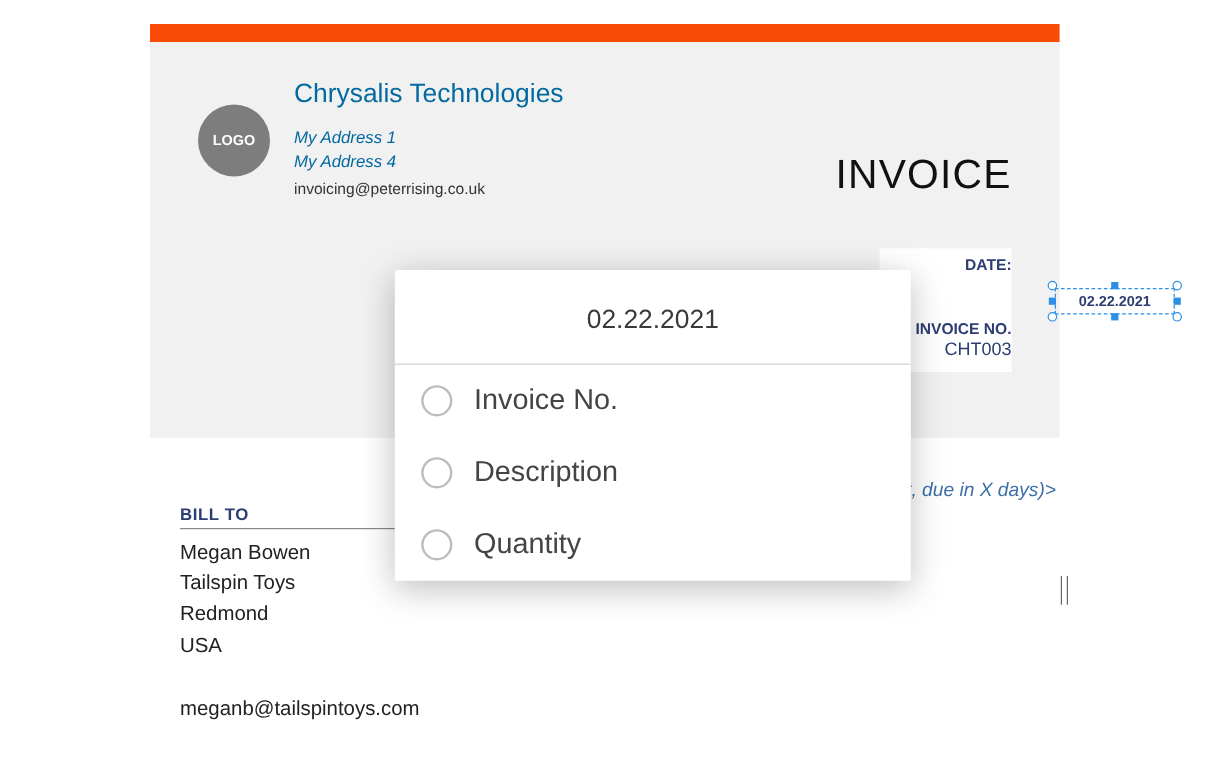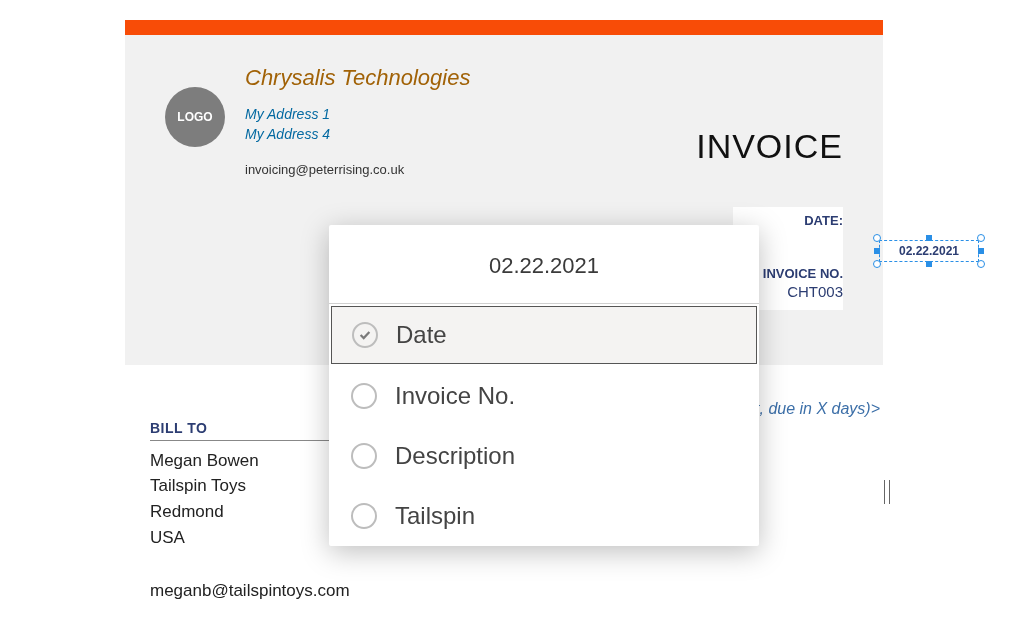--- a/index.html
+++ b/index.html
@@ -5,23 +5,23 @@
     * { margin: 0; padding: 0; box-sizing: border-box; }
     body { font-family: Arial, Helvetica, sans-serif; background: #fff; width: 1024px; height: 638px; overflow: hidden; position: relative; }
     
     .invoice-area { position: absolute; left: 125px; top: 20px; width: 758px; }
     .orange-bar { height: 15px; background: #f84c07; }
     .header { background: #f1f1f1; padding: 30px 40px 10px 40px; min-height: 330px; position: relative; }
     
     .company-row { display: flex; align-items: flex-start; gap: 20px; }
     .logo { width: 60px; height: 60px; border-radius: 50%; background: #7d7d7d; color: #fff; display: flex; align-items: center; justify-content: center; font-size: 12px; font-weight: bold; margin-top: 22px; }
     .company-text { flex: 1; }
-    .company-name { font-size: 22px; color: #a16207; margin-bottom: 14px; font-style: italic; }
+    .company-name { font-size: 22px; color: #0369a1; margin-bottom: 14px; }
     .addr { font-size: 14px; color: #0369a1; line-height: 1.4; font-style: italic; }
-    .email { font-size: 13px; color: #333; margin-top: 18px; }
+    .email { font-size: 13px; color: #333; margin-top: 6px; }
     .invoice-title { position: absolute; right: 40px; top: 92px; font-size: 34px; color: #111; letter-spacing: 1px; }
     
     .meta-block { position: absolute; right: 40px; top: 172px; width: 110px; background: #fff; text-align: right; padding: 6px 0 10px 0; }
     .meta-date-label { font-size: 13px; color: #2c3d72; font-weight: bold; }
     .meta-inv-label { font-size: 13px; color: #2c3d72; font-weight: bold; margin-top: 38px; }
     .meta-inv-val { font-size: 15px; color: #2c3d72; font-weight: normal; margin-top: 2px; }
     
     .selection-wrap { position: absolute; right: 43px; top: 238px; width: 104px; height: 26px; }
     .selection-wrap .dashed { position: absolute; inset: 2px; border: 1px dashed #2a8fe6; }
     .selection-wrap .seltext { position: absolute; inset: 0; display: flex; align-items: center; justify-content: center; font-size: 12px; color: #2c3d72; font-weight: bold; }
@@ -100,34 +100,26 @@
   <div class="billline">Tailspin Toys</div>
   <div class="billline">Redmond</div>
   <div class="billline">USA</div>
   <div class="billemail">meganb@tailspintoys.com</div>
   <div class="desc-rule"></div>
 </div>
 
 <div class="popup">
   <div class="popup-header">02.22.2021</div>
   <div class="popup-body">
-    <div class="popup-row sel">
-      <span class="radio">
-        <svg viewBox="0 0 16 16">
-            <polyline points="3,8 6.5,11.5 13,4.5"></polyline>
-          </svg>
-      </span>
-      <span>Date</span>
-    </div>
     <div class="popup-row">
       <span class="radio"></span>
       <span>Invoice No.</span>
     </div>
     <div class="popup-row">
       <span class="radio"></span>
       <span>Description</span>
     </div>
     <div class="popup-row">
       <span class="radio"></span>
-      <span>Tailspin</span>
+      <span>Quantity</span>
     </div>
   </div>
 </div>
 
 </body></html>

